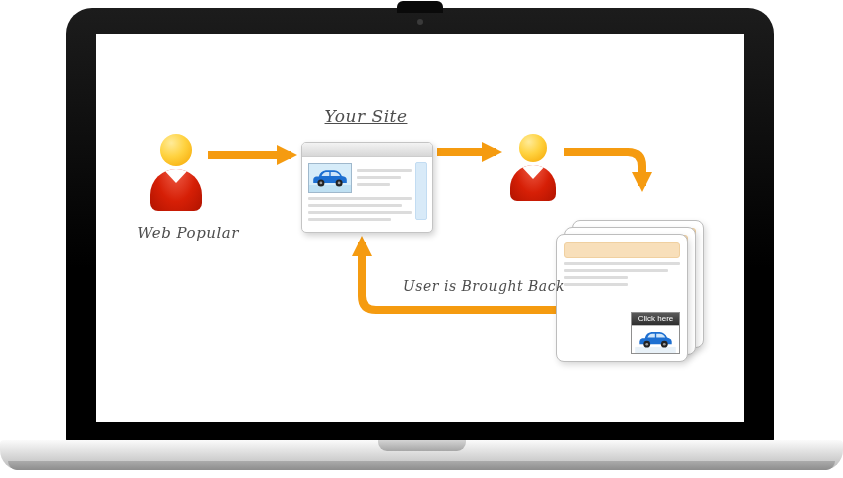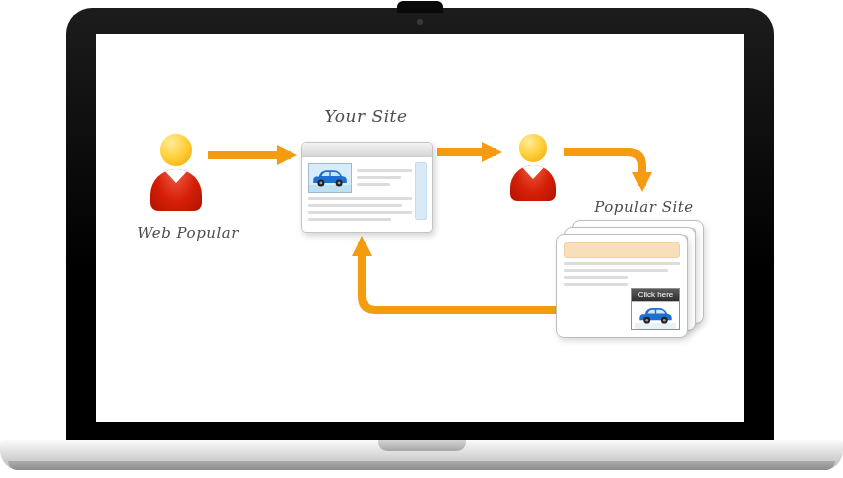--- a/index.html
+++ b/index.html
@@ -20,21 +20,21 @@
   .base::after{content:"";position:absolute;left:8px;right:8px;bottom:0;height:9px;
         background:linear-gradient(#ababab,#8d8d8d);border-radius:0 0 18px 18px;}
   .latch{position:absolute;left:50%;top:0;transform:translateX(-50%);
          width:88px;height:11px;background:linear-gradient(#d4d4d4,#a6a6a6);
          border-radius:0 0 9px 9px;}
 
   
   .lbl{position:absolute;font-family:"DejaVu Serif","Liberation Serif",serif;
        font-style:italic;color:#4d4d4d;text-align:center;letter-spacing:.5px;}
   .lbl-websurfer{left:22px;top:190px;width:140px;font-size:15px;}
-  .lbl-yoursite{left:196px;top:72px;width:148px;font-size:17px;}
+  .lbl-yoursite{left:196px;top:72px;width:148px;font-size:17px;text-decoration:underline;}
   .lbl-userleaves{left:372px;top:84px;width:136px;font-size:13px;}
   .lbl-popularsite{left:478px;top:164px;width:140px;font-size:15px;}
   .lbl-broughtback{left:278px;top:244px;width:220px;font-size:14px;}
 
   
   .person{position:absolute;width:52px;}
   .person .head{width:32px;height:32px;margin:0 auto;border-radius:50%;
       background:radial-gradient(circle at 35% 28%,#ffeb99 0%,#ffd23f 45%,#f5a400 100%);}
   .person .torso{margin-top:3px;height:42px;position:relative;overflow:hidden;
       background:radial-gradient(ellipse at 50% 0%,#f0604a 0%,#d61f06 55%,#b01300 100%);
@@ -63,21 +63,21 @@
           background:#d8eaf8;border:1px solid #c2dcf2;border-radius:2px;}
   .thumbrow{display:flex;gap:5px;}
   .thumb{width:42px;height:28px;border:1px solid #9fb8cc;flex:0 0 auto;overflow:hidden;}
   .thumb svg{display:block;width:100%;height:100%;}
   .minilines{flex:1;padding-top:2px;}
   .ln{height:3px;background:#dcdcdc;border-radius:1px;margin:4px 0;}
   .ln.w80{width:80%;} .ln.w60{width:60%;} .ln.w90{width:90%;} .ln.w55{width:55%;}
 
   
   .stack{position:absolute;left:460px;top:186px;width:150px;height:122px;}
-  .card{position:absolute;width:132px;height:104px;background:#fff;
+  .card{position:absolute;width:132px;height:128px;background:#fff;
         border:1px solid #bdbdbd;border-radius:8px;box-shadow:2px 3px 6px rgba(0,0,0,.15);
         padding:7px;box-sizing:border-box;}
   .card.c3{left:16px;top:0;}
   .card.c2{left:8px;top:7px;}
   .card.c1{left:0;top:14px;}
   .tanbar{height:14px;background:#f8dfba;border:1px solid #f0d0a0;border-radius:3px;}
   .ad{position:absolute;right:7px;bottom:7px;width:47px;border:1px solid #8f8f8f;
       background:#fff;}
   .ad .btn{background:linear-gradient(#5a5a5a,#2e2e2e);color:#fff;font-size:8px;
       line-height:12px;text-align:center;font-family:"Liberation Sans",sans-serif;}
@@ -143,21 +143,20 @@
           <div class="ln"></div>
           <div class="ln w80"></div>
         </div>
       </div>
 
       <div class="person small p2">
         <div class="head"></div>
         <div class="torso"></div>
       </div>
 
-      <div class="lbl lbl-popularsite">Popular Site</div>
       <div class="stack">
         <div class="card c3">
           <div class="tanbar"></div>
           <div class="ln"></div>
           <div class="ln w80"></div>
         </div>
         <div class="card c2">
           <div class="tanbar"></div>
           <div class="ln"></div>
           <div class="ln w80"></div>
@@ -180,20 +179,21 @@
                 <circle cx="17" cy="27" r="5" fill="#222"></circle>
                   <circle cx="17" cy="27" r="2" fill="#999"></circle>
                 <circle cx="43" cy="27" r="5" fill="#222"></circle>
                   <circle cx="43" cy="27" r="2" fill="#999"></circle>
               </svg>
             </div>
           </div>
         </div>
       </div>
 
+      <div class="lbl lbl-broughtback">User is Brought Back</div>
 
     </div>
   </div>
 
   <div class="base">
     <div class="latch"></div>
   </div>
 
 </div>
 

